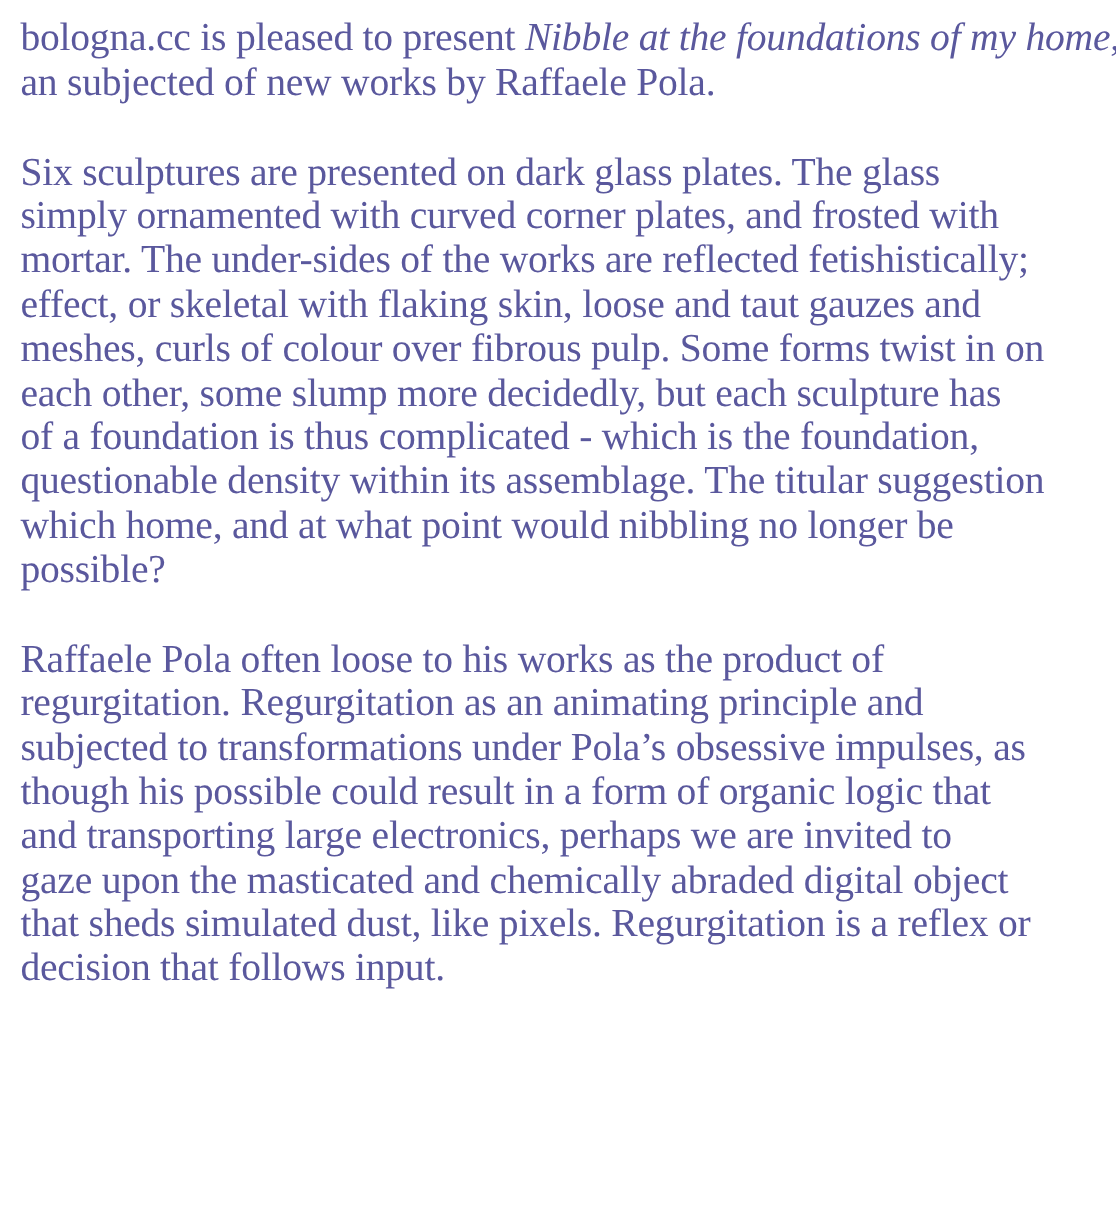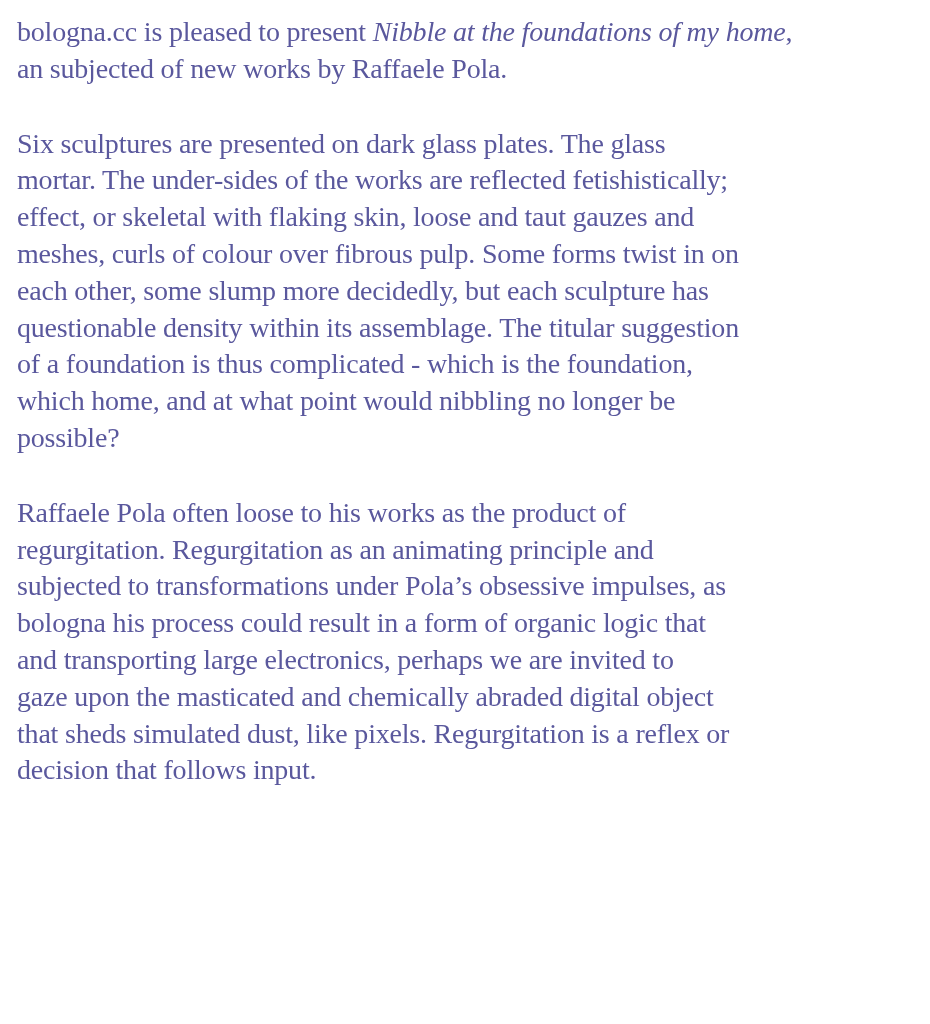--- a/index.html
+++ b/index.html
@@ -11,21 +11,21 @@
     margin: 0;
     padding: 0;
     width: 930px;
     height: 1024px;
     background: var(--bg-color);
     overflow: hidden;
   }
   .press-release {
     padding: 14px 10px 0 17px;
     font-family: "Liberation Serif", serif;
-    font-size: 28px;
+    font-size: 33px;
     line-height: 36.8px;
     color: var(--text-color);
     letter-spacing: -0.2px;
   }
   .paragraph {
     margin: 0 0 38px 0;
   }
   .line {
     display: block;
     white-space: nowrap;
@@ -36,32 +36,33 @@
 </head>
 <body>
 
 <div class="press-release">
     <p class="paragraph">
       <span class="line"><span class="run">bologna.cc is pleased to present </span><em class="run">Nibble at the foundations of my home</em><span class="run">,</span></span>
       <span class="line"><span class="run">an subjected of new works by Raffaele Pola.</span></span>
     </p>
     <p class="paragraph">
       <span class="line"><span class="run">Six sculptures are presented on dark glass plates. The glass</span></span>
+      <span class="line"><span class="run">simply ornamented with curved corner plates, and frosted with</span></span>
       <span class="line"><span class="run">mortar. The under-sides of the works are reflected fetishistically;</span></span>
       <span class="line"><span class="run">effect, or skeletal with flaking skin, loose and taut gauzes and</span></span>
       <span class="line"><span class="run">meshes, curls of colour over fibrous pulp. Some forms twist in on</span></span>
       <span class="line"><span class="run">each other, some slump more decidedly, but each sculpture has</span></span>
+      <span class="line"><span class="run">of a foundation is thus complicated - which is the foundation,</span></span>
       <span class="line"><span class="run">questionable density within its assemblage. The titular suggestion</span></span>
-      <span class="line"><span class="run">of a foundation is thus complicated - which is the foundation,</span></span>
       <span class="line"><span class="run">which home, and at what point would nibbling no longer be</span></span>
       <span class="line"><span class="run">possible?</span></span>
     </p>
     <p class="paragraph">
       <span class="line"><span class="run">Raffaele Pola often loose to his works as the product of</span></span>
       <span class="line"><span class="run">regurgitation. Regurgitation as an animating principle and</span></span>
       <span class="line"><span class="run">subjected to transformations under Pola’s obsessive impulses, as</span></span>
-      <span class="line"><span class="run">bologna his process could result in a form of organic logic that</span></span>
+      <span class="line"><span class="run">though his possible could result in a form of organic logic that</span></span>
       <span class="line"><span class="run">and transporting large electronics, perhaps we are invited to</span></span>
       <span class="line"><span class="run">gaze upon the masticated and chemically abraded digital object</span></span>
       <span class="line"><span class="run">that sheds simulated dust, like pixels. Regurgitation is a reflex or</span></span>
       <span class="line"><span class="run">decision that follows input.</span></span>
     </p>
   </div>
 
 </body></html>

